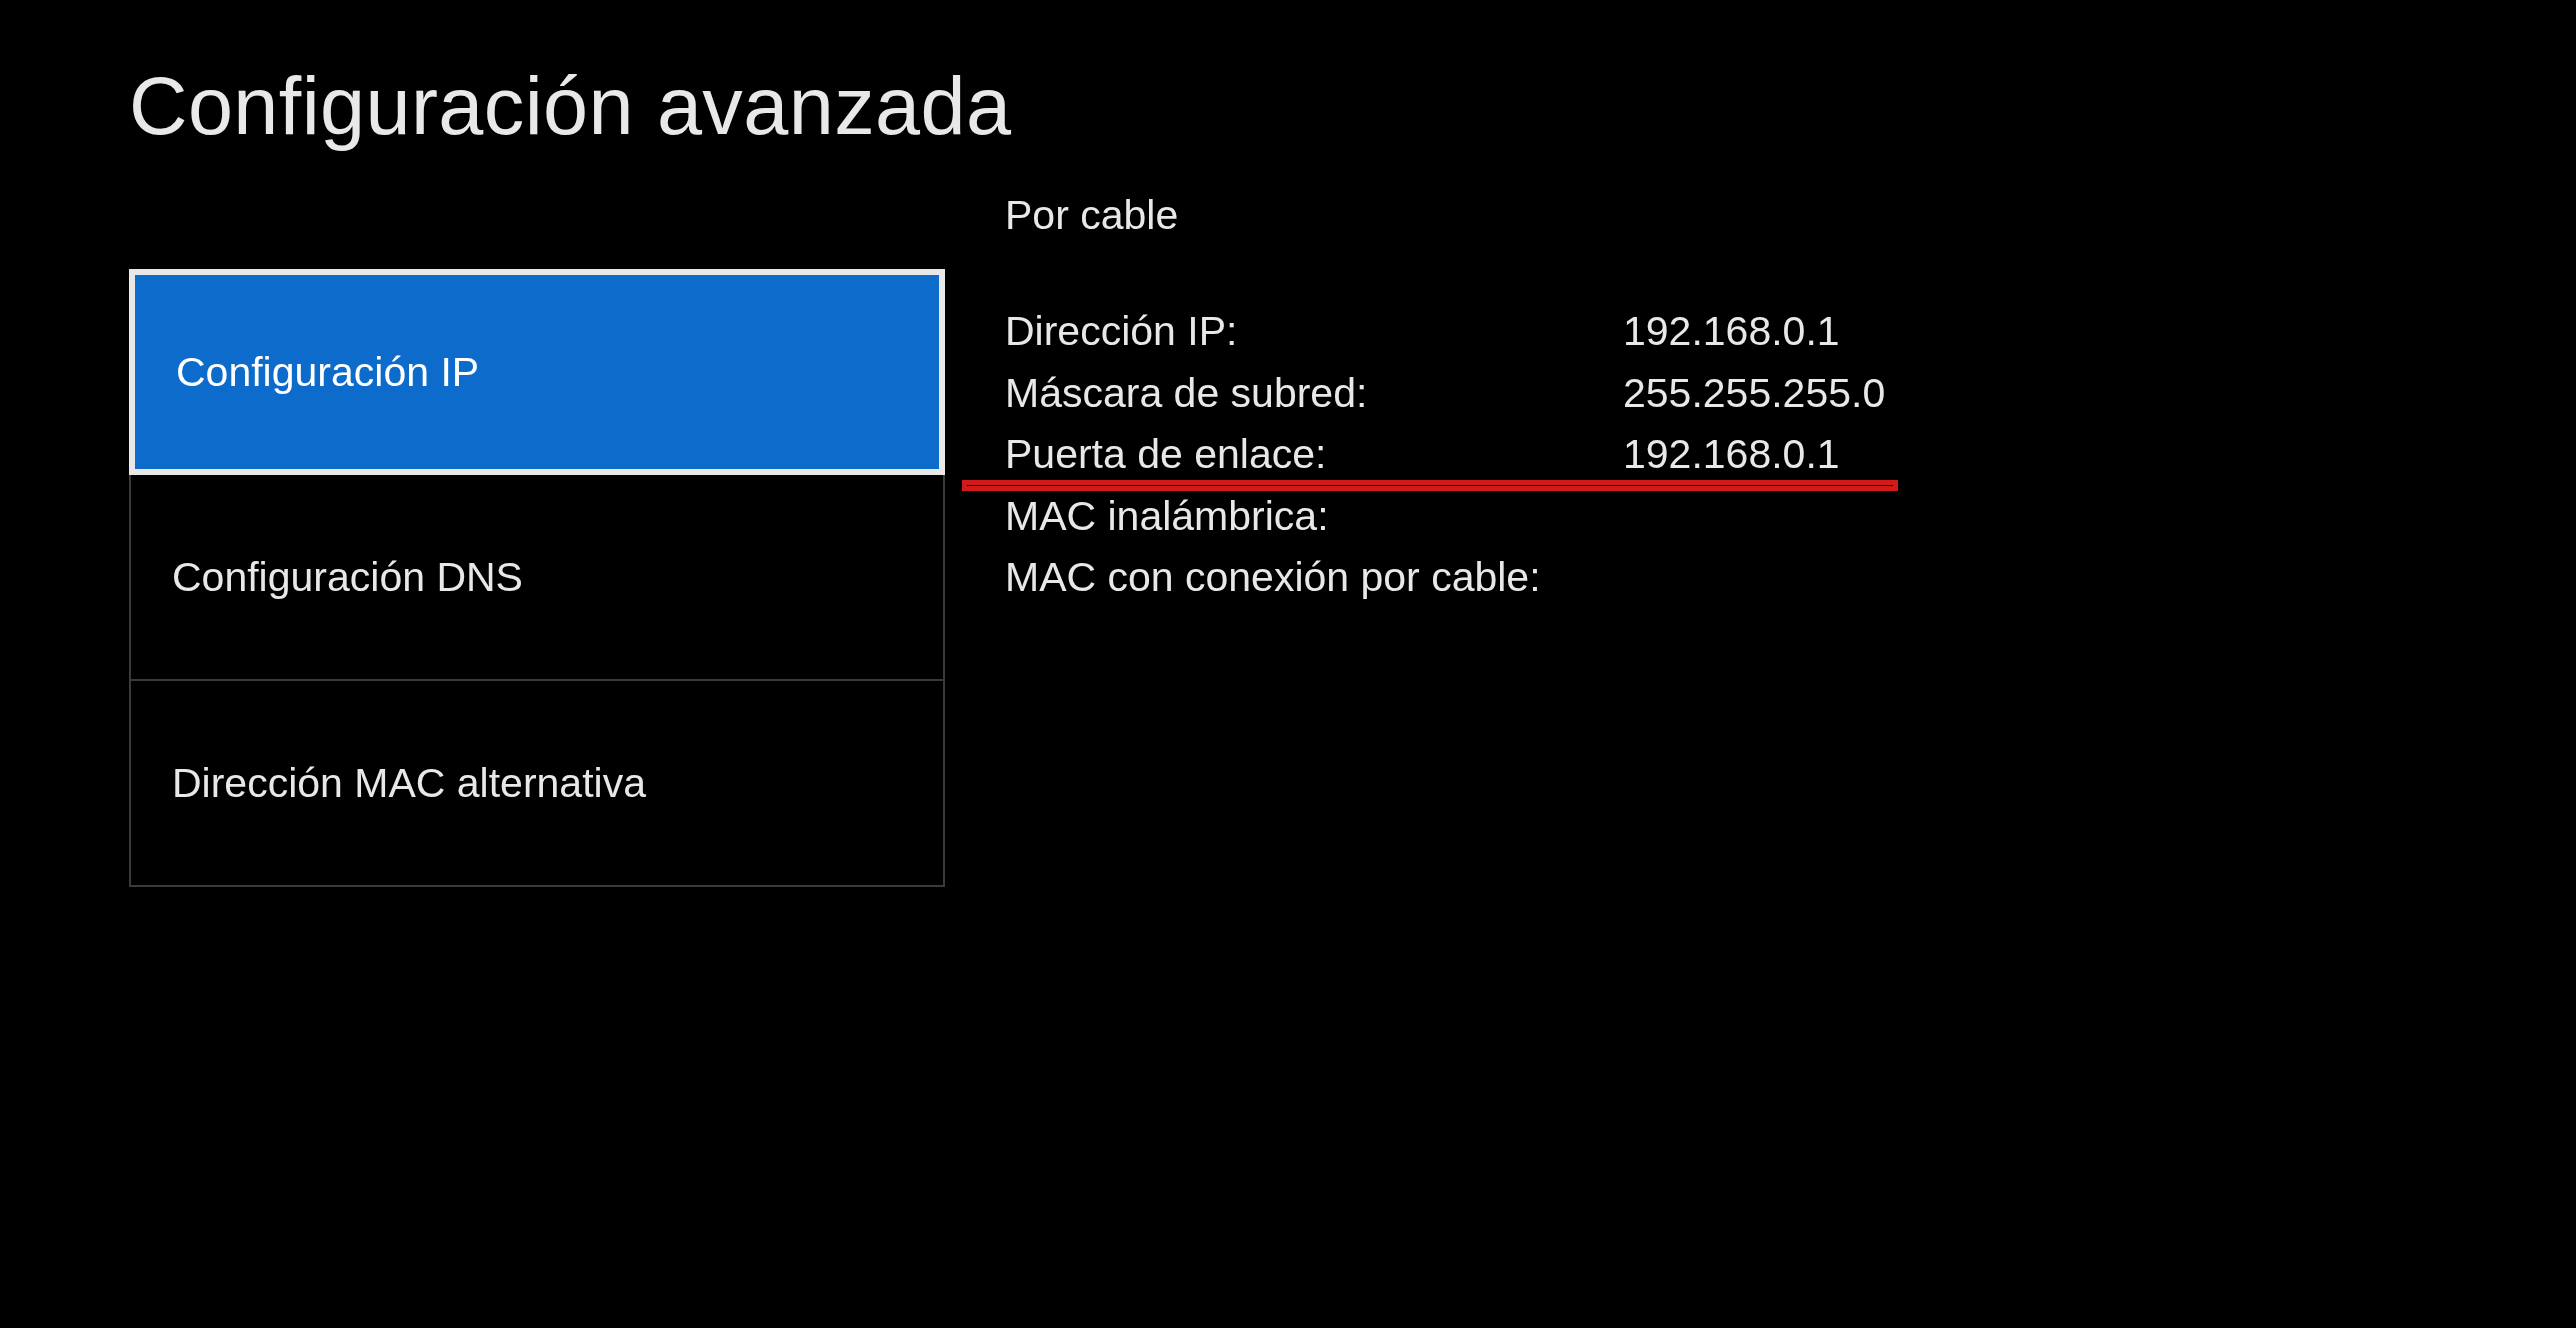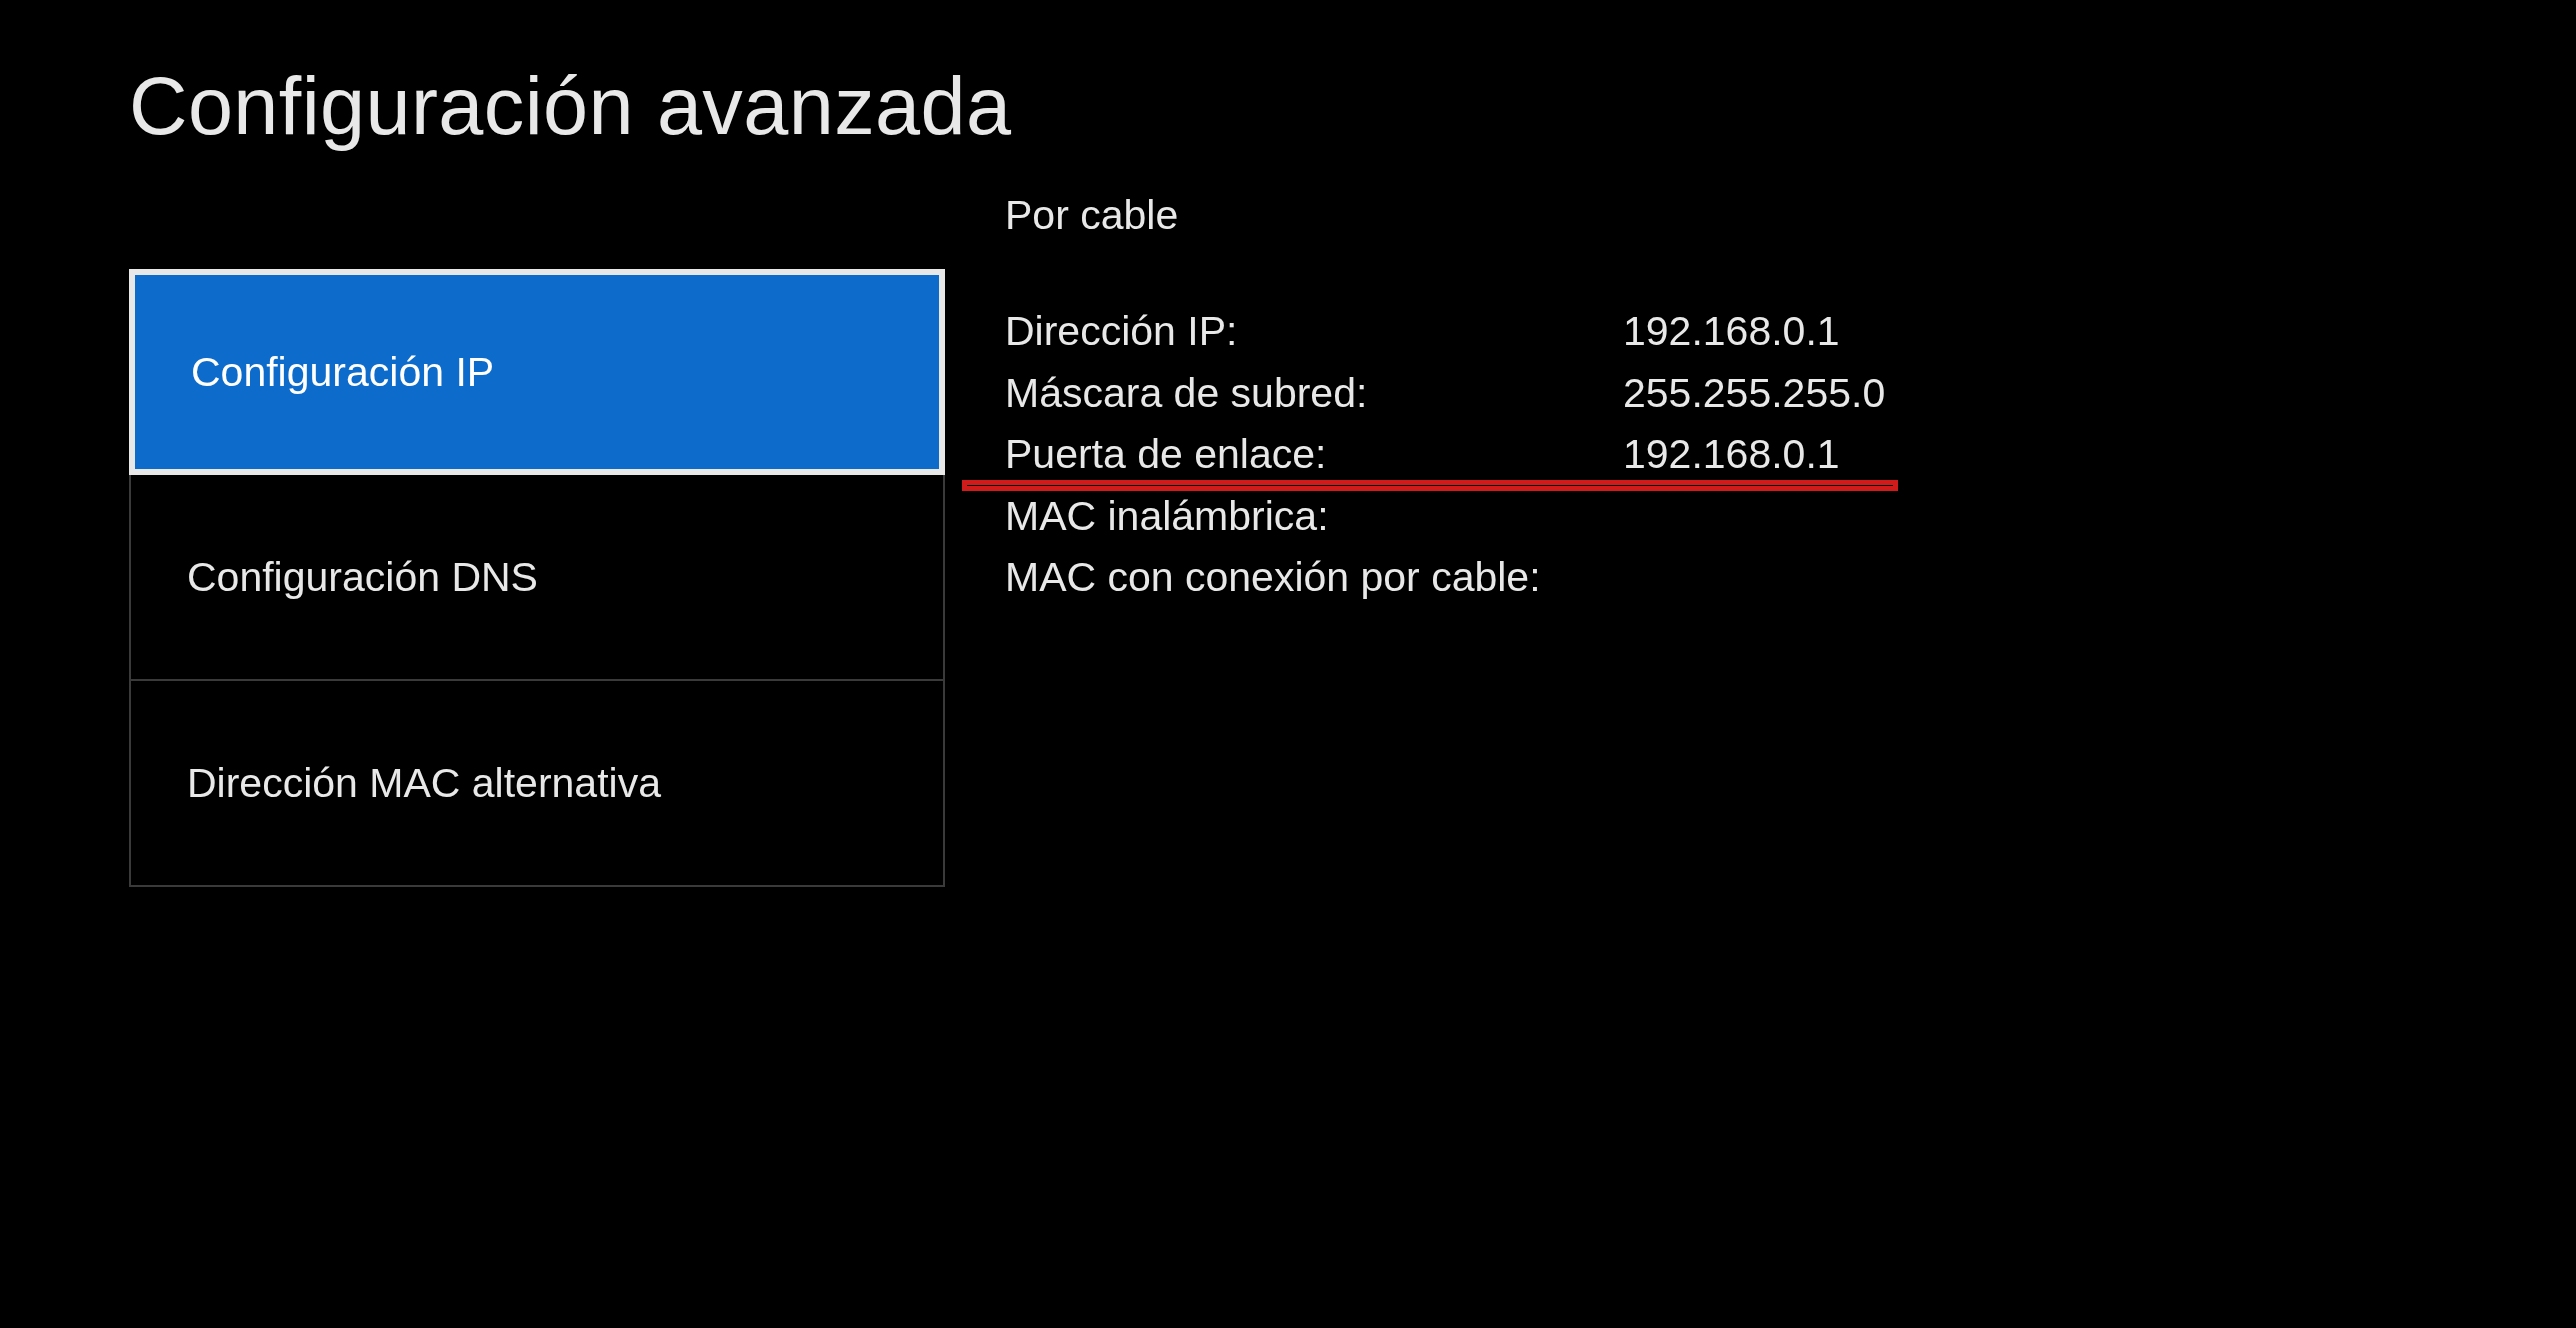--- a/index.html
+++ b/index.html
@@ -31,21 +31,21 @@
       gap: 60px;
     }
     .menu {
       width: 816px;
     }
     .menu-item {
       height: 206px;
       border: 2.6px solid #3a3a3a;
       display: flex;
       align-items: center;
-      padding-left: 56px;
+      padding-left: 41px;
       font-size: 41px;
       font-weight: 400;
       color: #e8e8e8;
       background: #000;
       cursor: pointer;
     }
     .menu-item + .menu-item {
       border-top: none;
     }
     .menu-item.selected {

